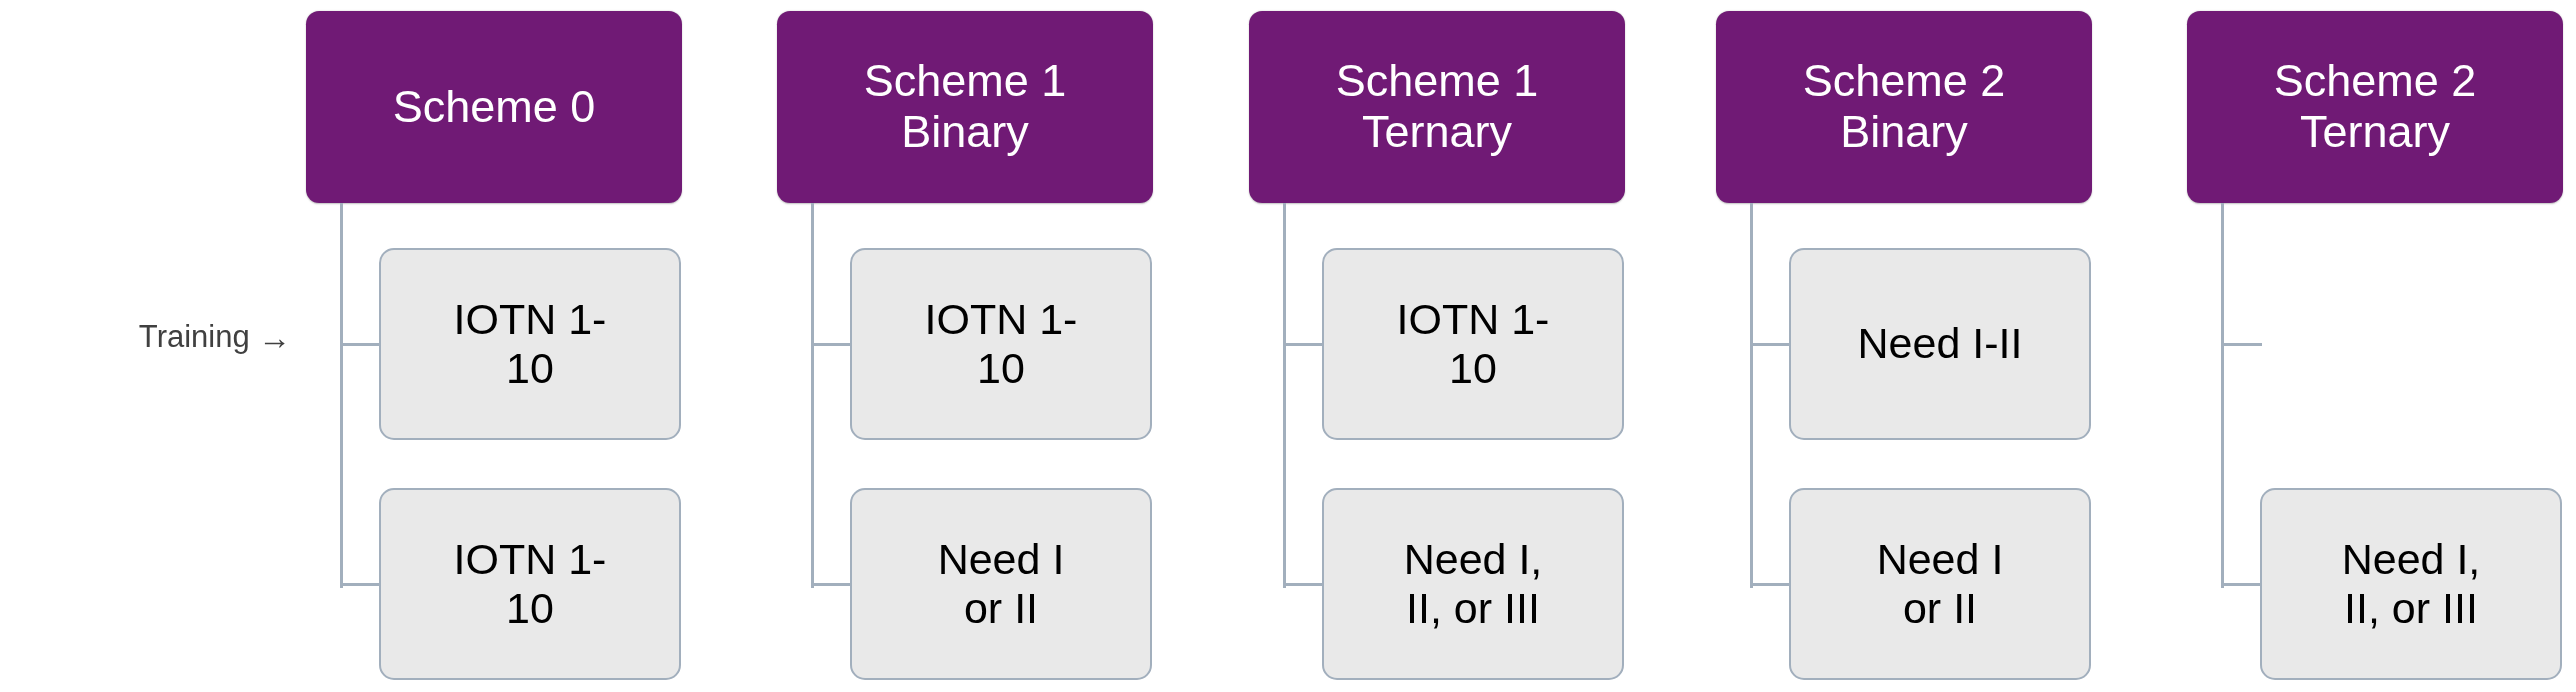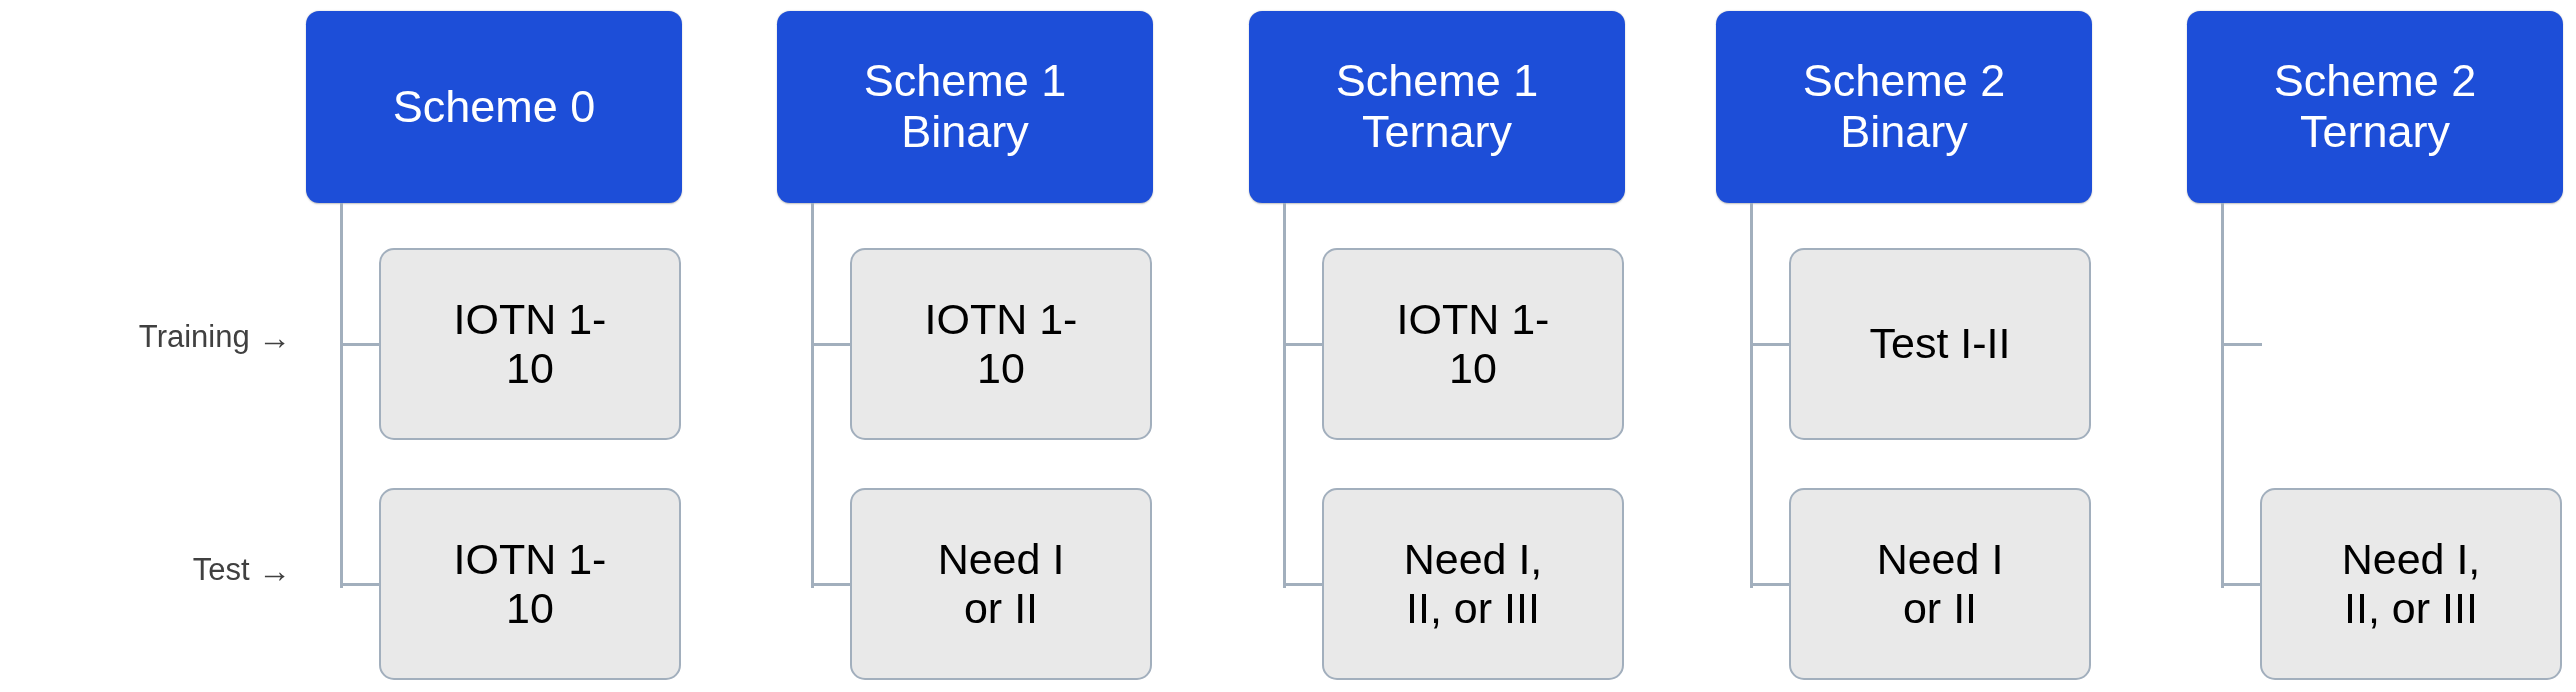--- a/index.html
+++ b/index.html
@@ -44,21 +44,21 @@
     width: 389px;
     height: 692px;
   }
 
   .header-box {
     position: absolute;
     left: 0px;
     top: 10.8px;
     width: 376px;
     height: 192px;
-    background: #1d4ed8;
+    background: #701a75;
     border-radius: 13.2px;
     box-shadow: 0 0.8px 1.7px rgba(0,0,0,0.25);
     display: flex;
     align-items: center;
     justify-content: center;
     box-sizing: border-box;
     padding: 0 8.3px;
   }
   .header-text {
     color: #ffffff;
@@ -113,23 +113,20 @@
   }
 </style>
 </head>
 <body>
 
 <div id="canvas">
 
   <div class="row-label-box" id="label-training">
     <span>Training</span><span class="arrow-glyph">→</span>
   </div>
-  <div class="row-label-box" id="label-test">
-    <span>Test</span><span class="arrow-glyph">→</span>
-  </div>
 
   <div class="column" style="left:306px">
     <div class="header-box">
       <span class="header-text">Scheme 0</span>
     </div>
     <div class="conn-vert" style="height:385px"></div>
     <div class="conn-horiz conn-h-1"></div>
     <div class="conn-horiz conn-h-2"></div>
     <div class="child-box child-1">
       <span class="child-text">IOTN 1-
@@ -179,21 +176,21 @@
 
   <div class="column" style="left:1716px">
     <div class="header-box">
       <span class="header-text">Scheme 2
 Binary</span>
     </div>
     <div class="conn-vert" style="height:385px"></div>
     <div class="conn-horiz conn-h-1"></div>
     <div class="conn-horiz conn-h-2"></div>
     <div class="child-box child-1">
-      <span class="child-text">Test I-II</span>
+      <span class="child-text">Need I-II</span>
     </div>
     <div class="child-box child-2">
       <span class="child-text">Need I
 or II</span>
     </div>
   </div>
 
   <div class="column" style="left:2187px">
     <div class="header-box">
       <span class="header-text">Scheme 2

